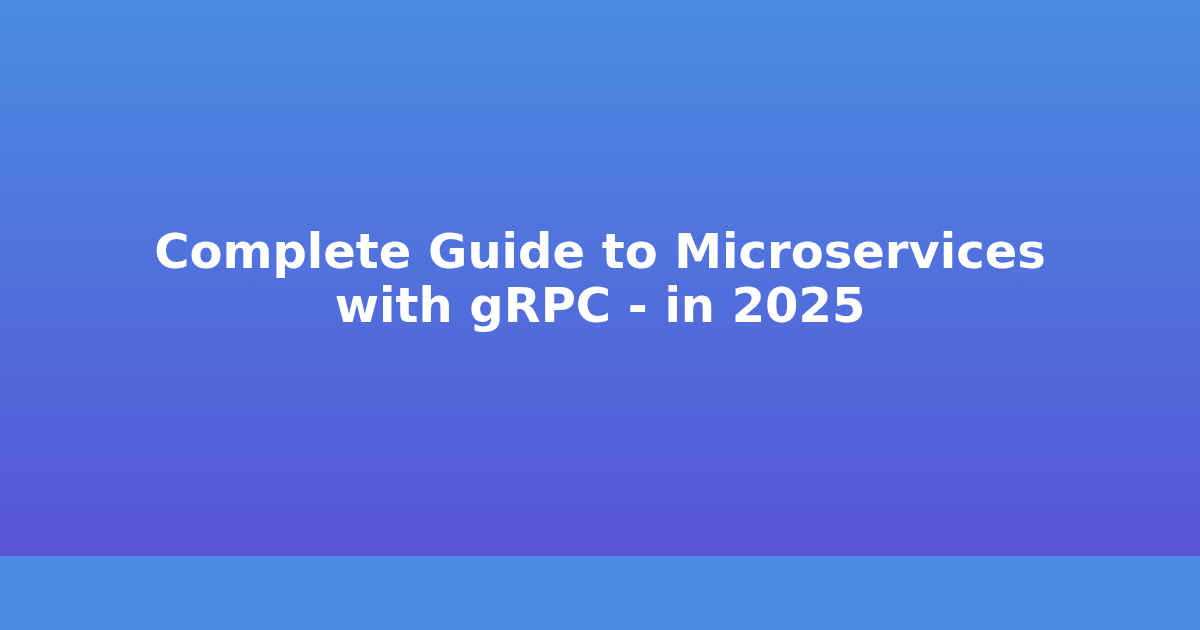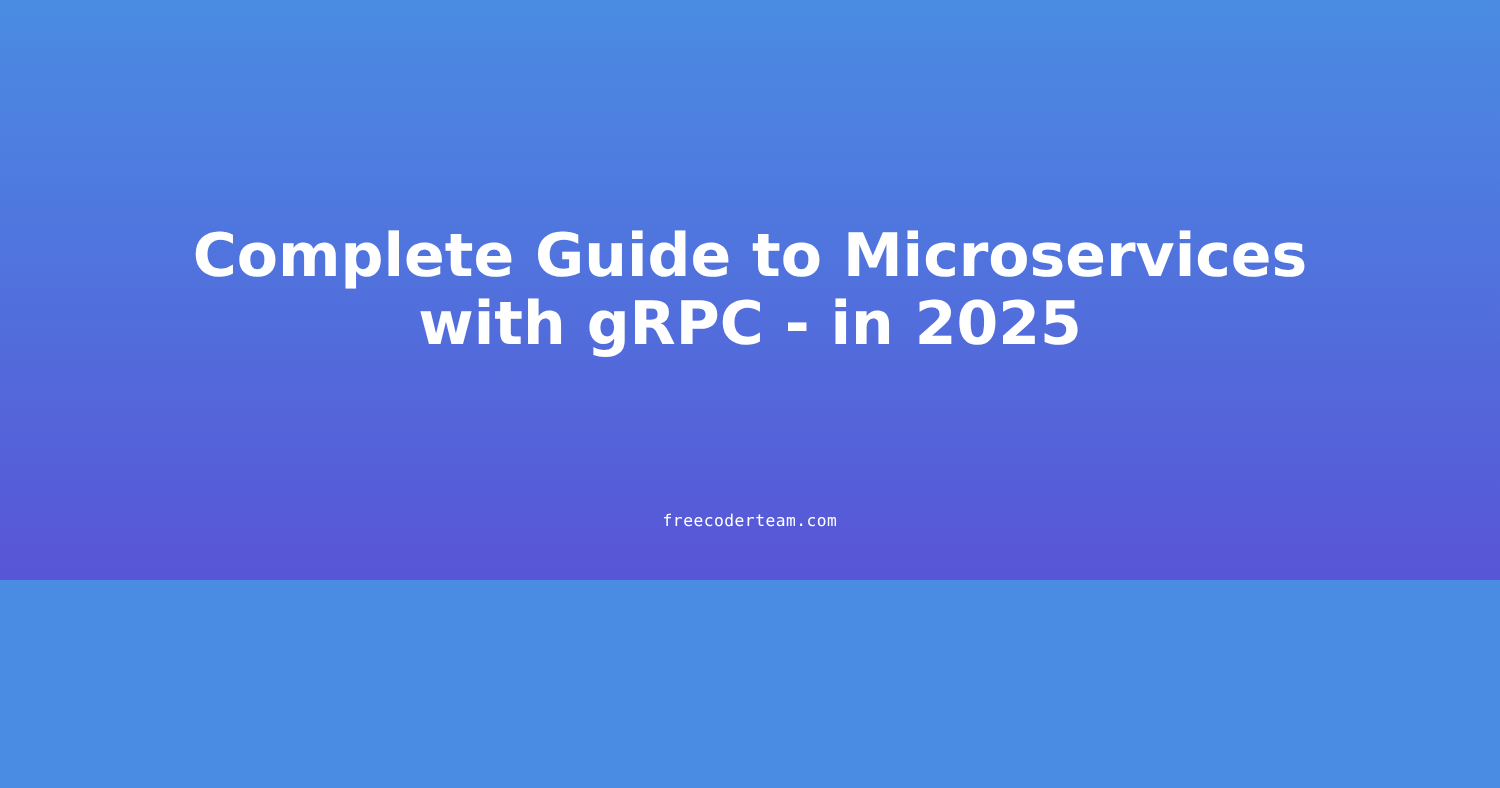--- a/index.html
+++ b/index.html
@@ -11,21 +11,21 @@
     width: 1200px;
     height: 630px;
     overflow: hidden;
     background: #4a8ce3;
   }
 
   #og-card {
     position: relative;
     box-sizing: border-box;
     width: 1200px;
-    height: 464px;
+    height: 556px;
     background-image: linear-gradient(180deg, #4a8ce3 0%, #5855d6 100%);
     display: flex;
     flex-direction: column;
     align-items: flex-end;
     justify-content: center;
     overflow: hidden;
   }
 
   #card-title {
     margin: 0;
@@ -61,17 +61,14 @@
   }
 </style>
 </head>
 <body>
 
 <div id="og-card">
 
   <h1 id="card-title">Complete Guide to Microservices
 with gRPC - in 2025</h1>
 
-  <div id="card-footer">
-    <span id="site-domain">freecoderteam.com</span>
-  </div>
 
 </div>
 
 </body></html>

